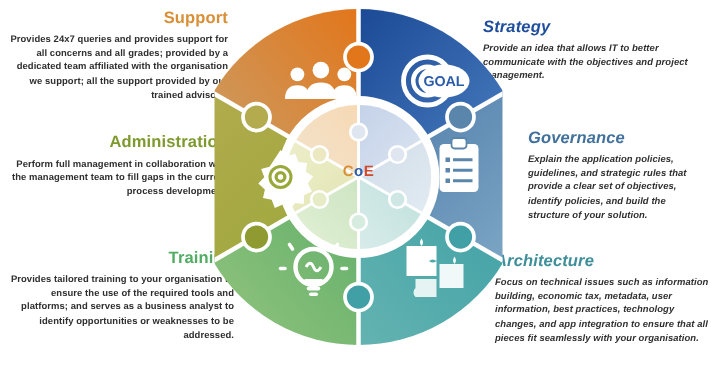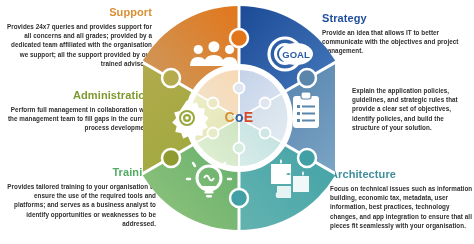--- a/index.html
+++ b/index.html
@@ -22,21 +22,21 @@
   }
   .block p {
     font-size:6.3px;
     line-height:9.2px;
     color:#2f2f2f;
     font-weight:bold;
     letter-spacing:.05px;
   }
   .align-right { text-align:right; }
   .align-right h3 { text-align:right; }
-  .align-left { text-align:left; }
+  .align-left { text-align:left;font-style:italic; }
 
   
   #blk-support        { left:4px;  top:6px;   width:148px; }
   #blk-administration { left:4px;  top:89px;  width:148px; }
   #blk-training       { left:4px;  top:166px; width:152px; }
   
   #blk-strategy       { left:322px; top:12px;  width:150px; }
   #blk-governance     { left:352px; top:86px;  width:120px; }
   #blk-architecture   { left:330px; top:168px; width:143px; }
 
@@ -53,21 +53,21 @@
     left:143px; top:0;
     width:192px; height:236px;
   }
   #wheel svg { display:block; width:192px; height:236px; }
 
   .coe-text {
     position:absolute;
     left:0; right:0;
     top:109px;
     text-align:center;
-    font-size:14px;
+    font-size:10px;
     font-weight:bold;
     letter-spacing:.3px;
     pointer-events:none;
   }
   .coe-c { color:#d98f36; }
   .coe-o { color:#2f5fa8; }
   .coe-e { color:#d14a2a; }
 </style>
 </head>
 <body>
@@ -88,20 +88,21 @@
     <h3>Training</h3>
     <p>Provides tailored training to your organisation to ensure the use of the required tools and platforms; and serves as a business analyst to identify opportunities or weaknesses to be addressed.</p>
   </div>
 
   <div class="block align-left" id="blk-strategy">
     <h3>Strategy</h3>
     <p>Provide an idea that allows IT to better communicate with the objectives and project management.</p>
   </div>
 
   <div class="block align-left" id="blk-governance">
+    <h3>Governance</h3>
     <p>Explain the application policies, guidelines, and strategic rules that provide a clear set of objectives, identify policies, and build the structure of your solution.</p>
   </div>
 
   <div class="block align-left" id="blk-architecture">
     <h3>Architecture</h3>
     <p>Focus on technical issues such as information building, economic tax, metadata, user information, best practices, technology changes, and app integration to ensure that all pieces fit seamlessly with your organisation.</p>
   </div>
 
   <div id="wheel">
     <svg viewBox="0 0 192 236" xmlns="http://www.w3.org/2000/svg">

